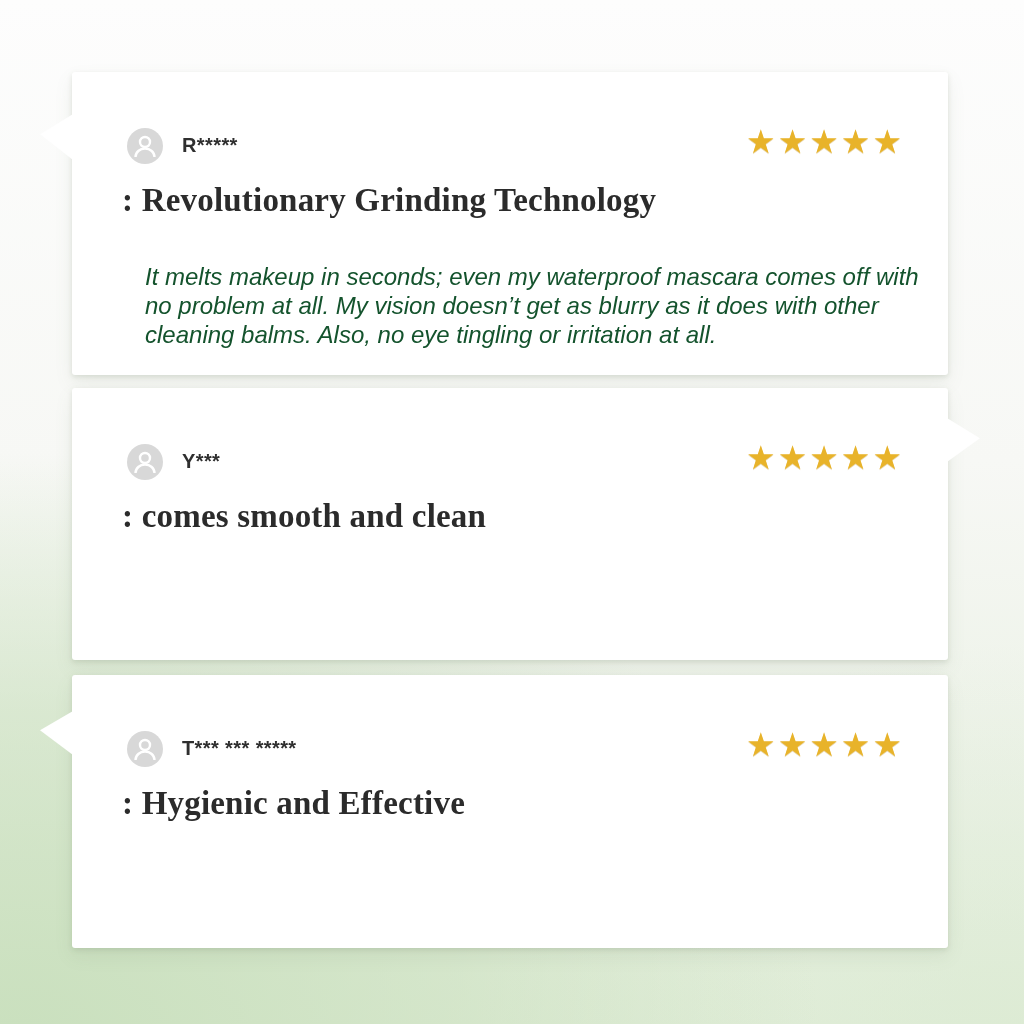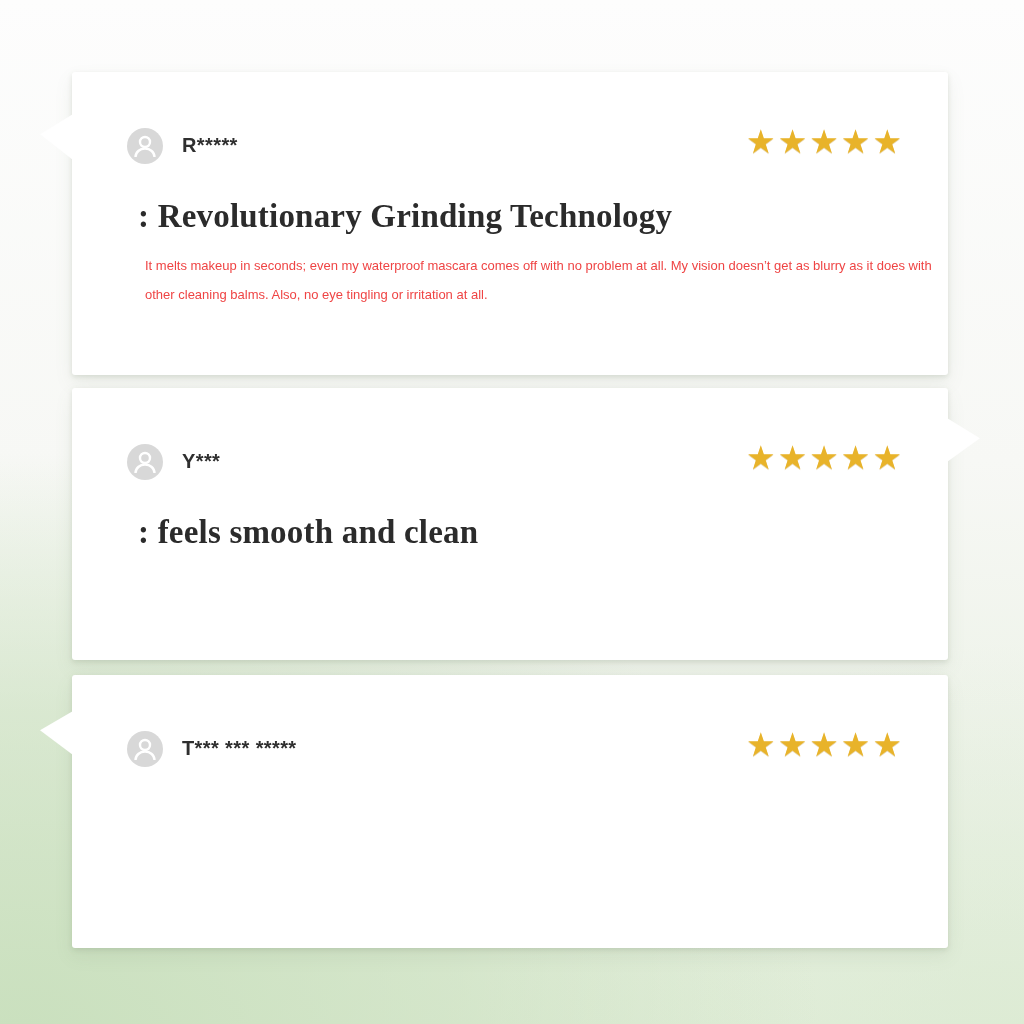--- a/index.html
+++ b/index.html
@@ -32,27 +32,27 @@
   }
   .username{
     position:absolute;left:110px;top:62px;font-size:20px;font-weight:700;
     color:#2f2f2f;letter-spacing:0.4px;
   }
   .stars{
     position:absolute;right:44px;top:50px;font-size:33px;letter-spacing:2px;
     color:#e8b32a;line-height:40px;text-shadow:0 1px 0 rgba(190,140,20,0.35);
   }
   .title{
-    position:absolute;left:50px;top:110px;margin:16px;
+    position:absolute;left:50px;top:110px;margin:0;
     font-family:"Liberation Serif","DejaVu Serif",serif;
     font-size:33px;font-weight:700;color:#2b2b2b;letter-spacing:0.2px;white-space:nowrap;
   }
   .body-text{
     position:absolute;left:73px;top:166px;width:795px;
-    font-size:13px;line-height:29px;color:#ef4444;
+    font-size:24px;line-height:29px;color:#14532d;font-style:italic;
   }
 </style>
 </head>
 <body>
 
 <div class="bg"></div>
 
 <article class="card card1">
   <div class="tail tail-left t1"></div>
   <span class="avatar">
@@ -72,27 +72,28 @@
   <div class="tail tail-right t2"></div>
   <span class="avatar">
     <svg width="36" height="36" viewBox="0 0 36 36">
       <circle cx="18" cy="18" r="18" fill="#d8d8d8"></circle>
       <circle cx="18" cy="14" r="5" fill="none" stroke="#ffffff" stroke-width="2.4"></circle>
       <path d="M8.5 29 a9.5 8.5 0 0 1 19 0" fill="none" stroke="#ffffff" stroke-width="2.4"></path>
     </svg>
   </span>
   <span class="username">Y***</span>
   <span class="stars">★★★★★</span>
-  <h2 class="title">: feels smooth and clean</h2>
+  <h2 class="title">: comes smooth and clean</h2>
 </article>
 
 <article class="card card3">
   <div class="tail tail-left t3"></div>
   <span class="avatar">
     <svg width="36" height="36" viewBox="0 0 36 36">
       <circle cx="18" cy="18" r="18" fill="#d8d8d8"></circle>
       <circle cx="18" cy="14" r="5" fill="none" stroke="#ffffff" stroke-width="2.4"></circle>
       <path d="M8.5 29 a9.5 8.5 0 0 1 19 0" fill="none" stroke="#ffffff" stroke-width="2.4"></path>
     </svg>
   </span>
   <span class="username">T*** *** *****</span>
   <span class="stars">★★★★★</span>
+  <h2 class="title">: Hygienic and Effective</h2>
 </article>
 
 </body></html>

